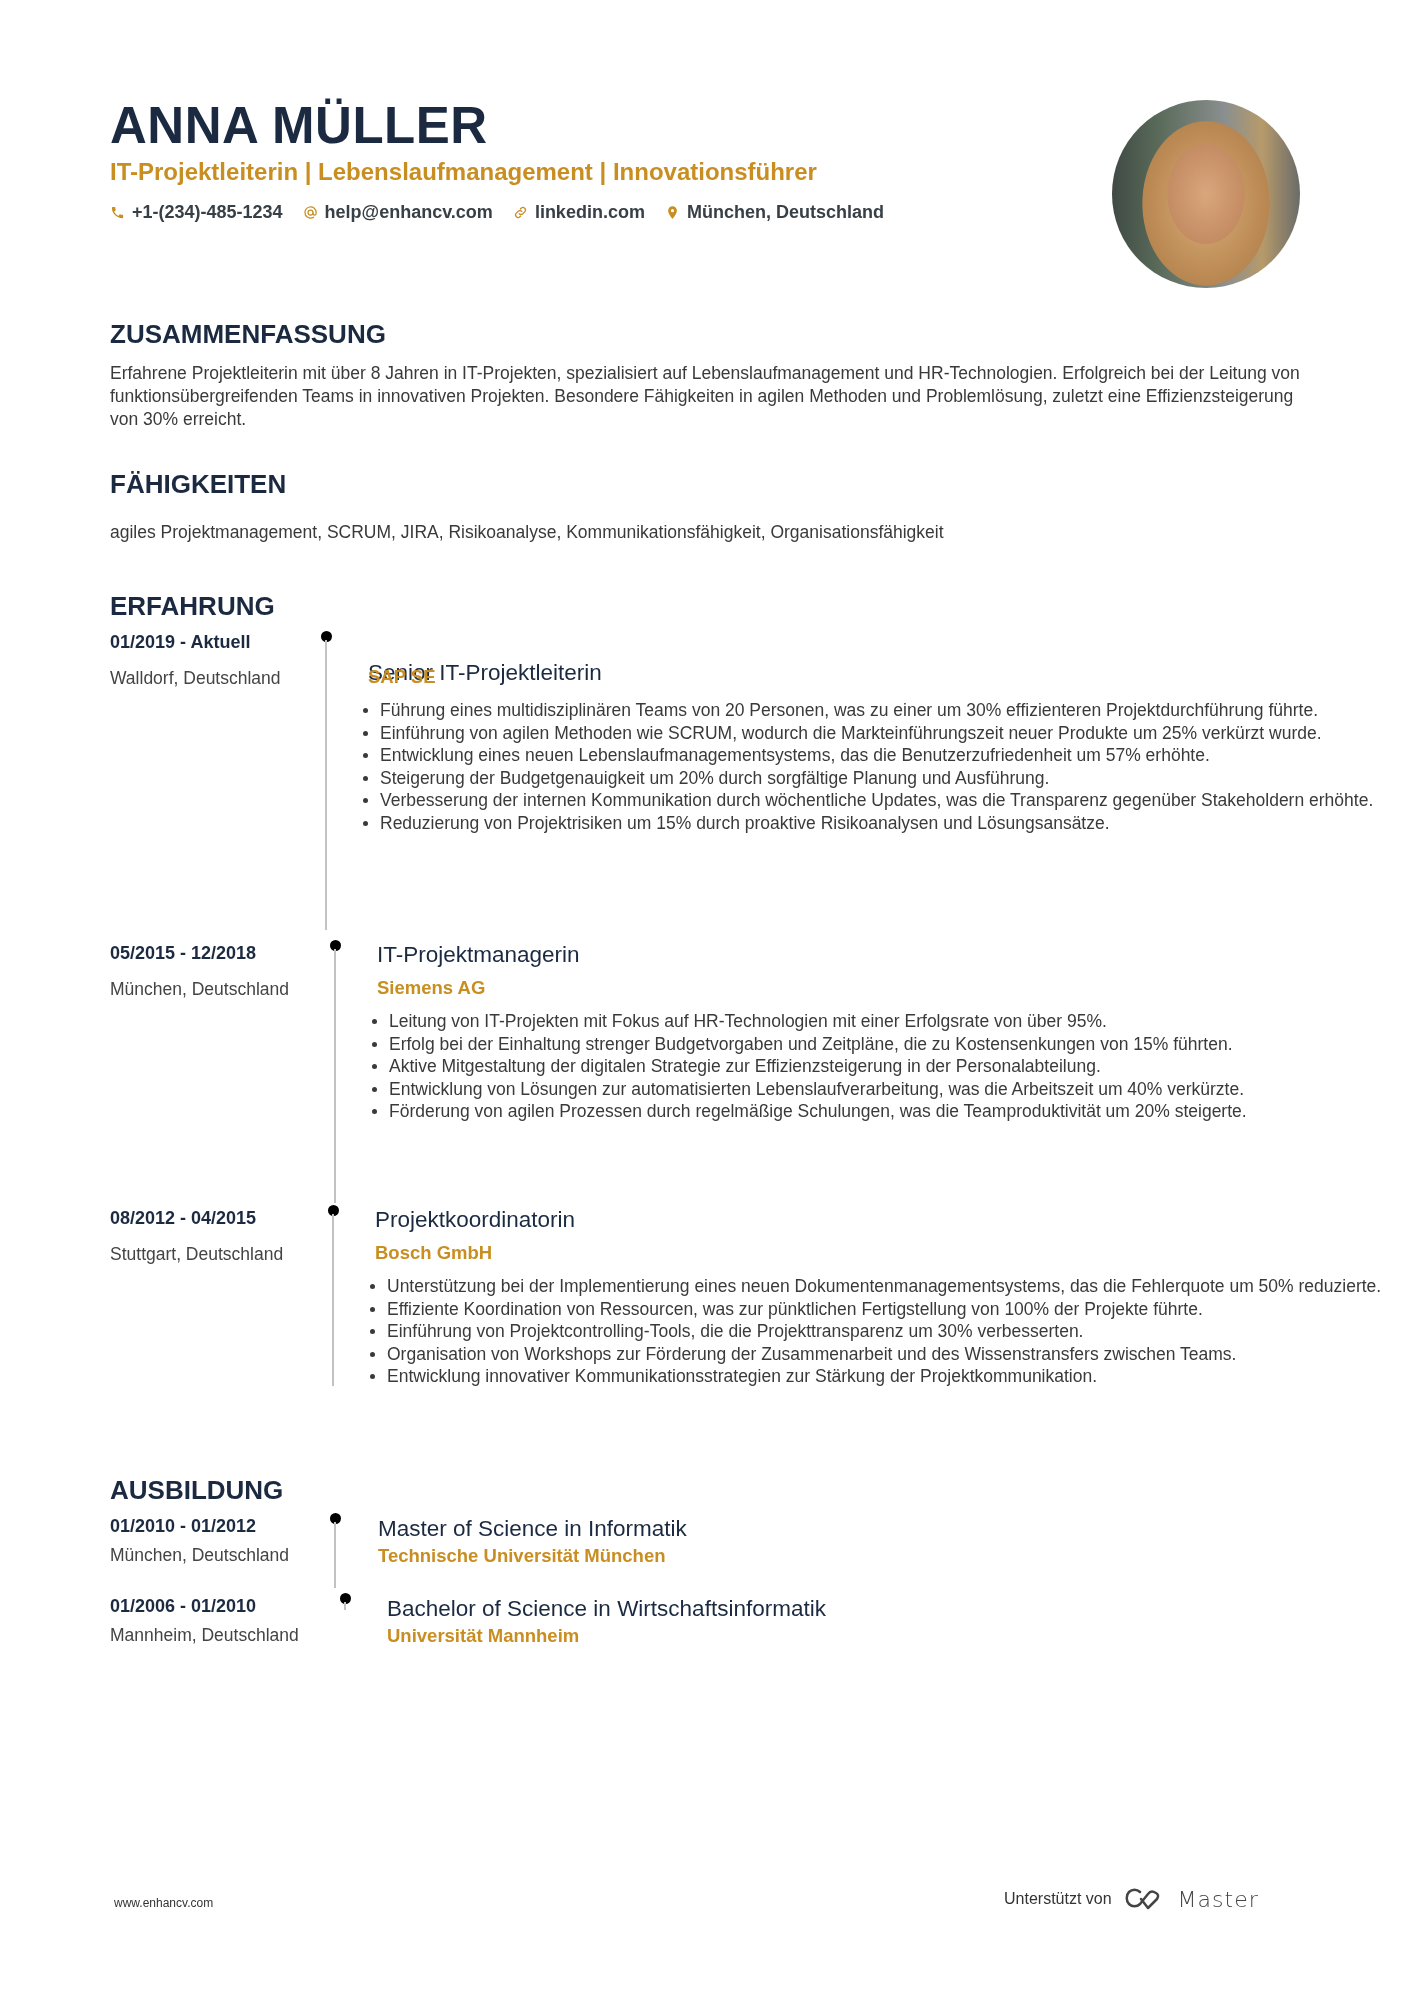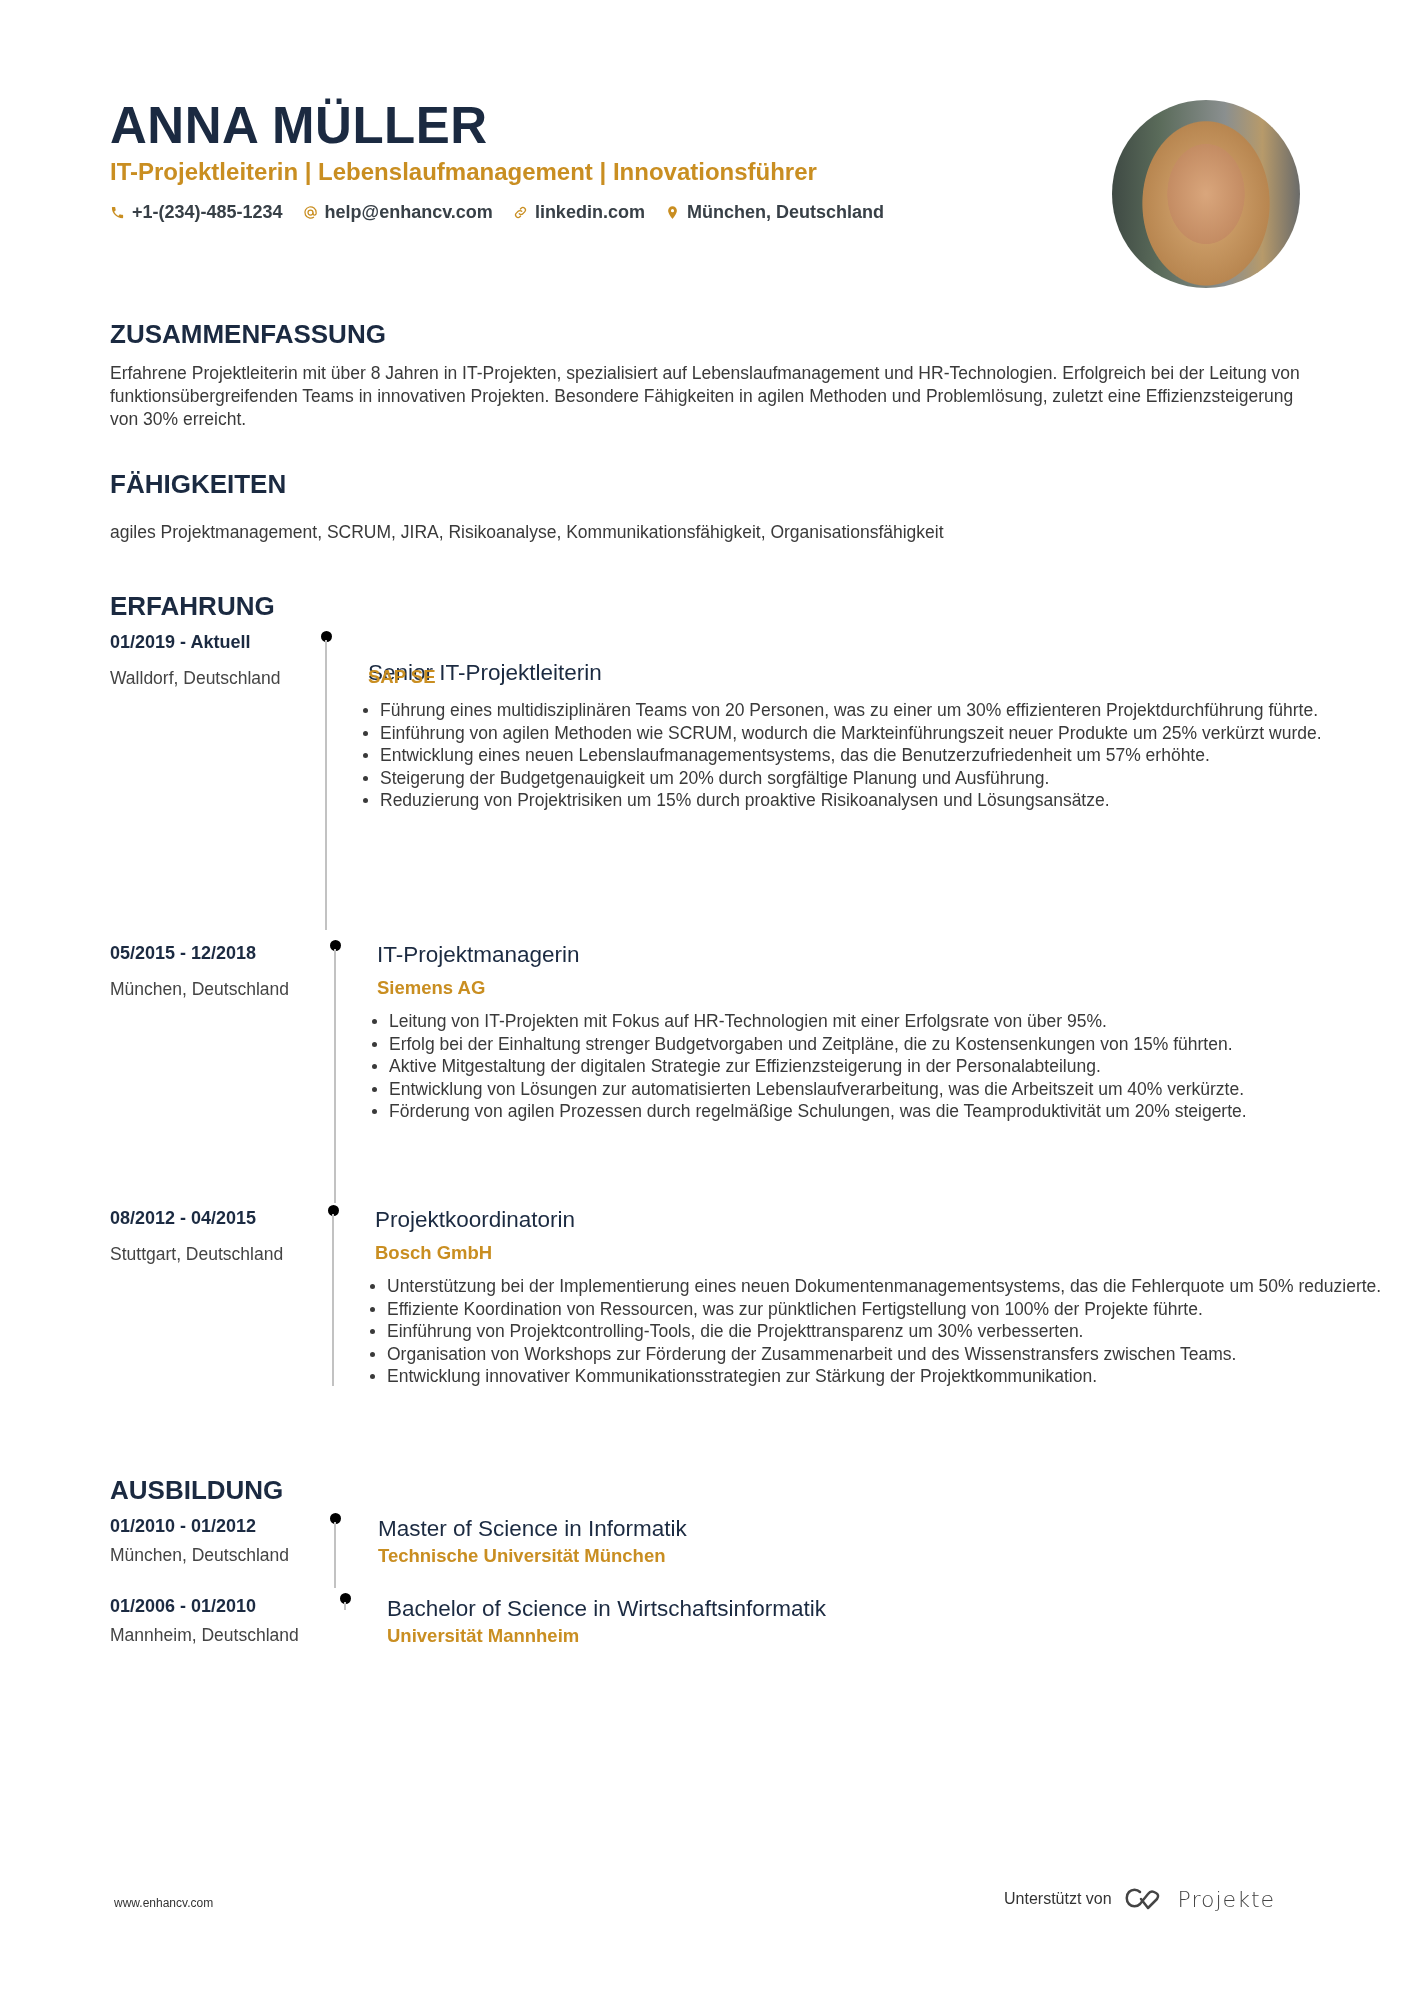--- a/index.html
+++ b/index.html
@@ -82,20 +82,21 @@
   <div class="loc" style="top:36px;">Walldorf, Deutschland</div>
   <div class="tl-dot" style="left:211px; top:-1px;"></div>
   <div class="tl-line" style="left:215px; top:8px; height:290px;"></div>
   <div class="role" style="left:258px; top:-1px;margin-top:29px;">Senior IT-Projektleiterin</div>
   <div class="company" style="left:258px; top:34px;">SAP SE</div>
   <ul class="bullets" style="left:249px; top:67px; width:1050px;">
     <li>Führung eines multidisziplinären Teams von 20 Personen, was zu einer um 30% effizienteren Projektdurchführung führte.</li>
     <li>Einführung von agilen Methoden wie SCRUM, wodurch die Markteinführungszeit neuer Produkte um 25% verkürzt wurde.</li>
     <li>Entwicklung eines neuen Lebenslaufmanagementsystems, das die Benutzerzufriedenheit um 57% erhöhte.</li>
     <li>Steigerung der Budgetgenauigkeit um 20% durch sorgfältige Planung und Ausführung.</li>
+    <li>Verbesserung der internen Kommunikation durch wöchentliche Updates, was die Transparenz gegenüber Stakeholdern erhöhte.</li>
     <li>Reduzierung von Projektrisiken um 15% durch proaktive Risikoanalysen und Lösungsansätze.</li>
   </ul>
 </div>
 
 <div class="entry" style="top:943px;">
   <div class="date" style="top:0;">05/2015 - 12/2018</div>
   <div class="loc" style="top:36px;">München, Deutschland</div>
   <div class="tl-dot" style="left:220px; top:-3px;"></div>
   <div class="tl-line" style="left:224px; top:6px; height:254px;"></div>
   <div class="role" style="left:267px; top:-1px;">IT-Projektmanagerin</div>
@@ -144,14 +145,14 @@
   <div class="role" style="left:277px; top:0;">Bachelor of Science in Wirtschaftsinformatik</div>
   <div class="company" style="left:277px; top:29px;">Universität Mannheim</div>
 </div>
 
 <div class="footer-left">www.enhancv.com</div>
 <div class="footer-right">
   <span>Unterstützt von</span>
   <svg width="46" height="26" viewBox="0 0 46 26">
     <path d="M18 6c-3-3-8-3-11 0s-3 9 0 12 8 3 11 0l8-10c1.5-2 4-3 6-2l2 1c2 1 3 3 1 6l-9 9-7-9" fill="none" stroke="#444" stroke-width="2.5" stroke-linecap="round" stroke-linejoin="round"></path>
   </svg>
-  <span class="brand">Projekte</span>
+  <span class="brand">Master</span>
 </div>
 
 </body></html>

